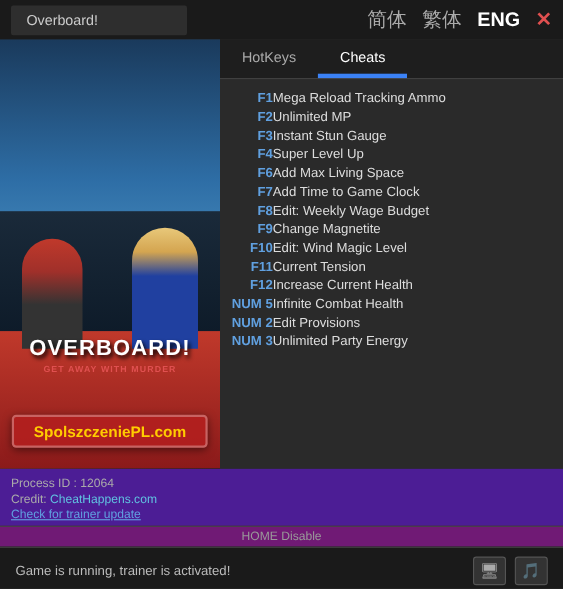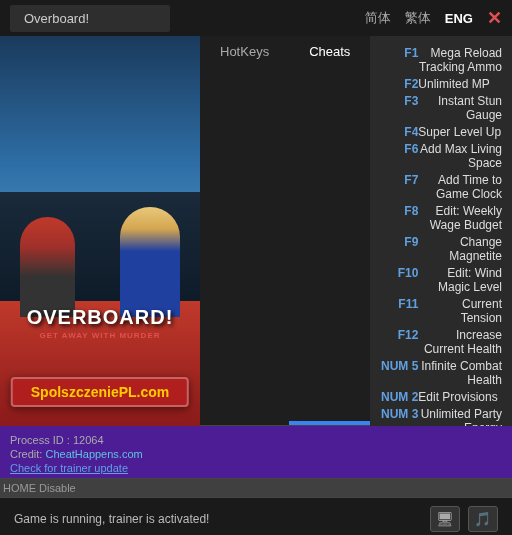--- a/index.html
+++ b/index.html
@@ -31,21 +31,21 @@
       max-width: 160px;
     }
     .title-bar-right {
       display: flex;
       align-items: center;
       gap: 14px;
       margin-left: auto;
     }
     .lang-btn {
       color: #aaa;
-      font-size: 13px;
+      font-size: 18px;
       cursor: pointer;
     }
     .lang-btn.active {
       color: #fff;
       font-weight: bold;
     }
     .close-btn {
       color: #e05050;
       font-size: 18px;
       font-weight: bold;
@@ -149,21 +149,21 @@
       box-shadow: 0 2px 8px rgba(0,0,0,0.5);
     }
     .watermark span {
       color: #ffcc00;
     }
 
     
     .right-panel {
       flex: 1;
       display: flex;
-      flex-direction: row;
+      flex-direction: column;
       background: #2a2a2a;
     }
 
     
     .tabs {
       display: flex;
       background: #1e1e1e;
       border-bottom: 1px solid #444;
     }
     .tab {
@@ -250,21 +250,22 @@
       display: flex;
       align-items: center;
       justify-content: center;
       cursor: pointer;
       font-size: 14px;
       color: #aaa;
     }
 
     
     .home-bar {
-      background: #404040;
+      background: #701a75;
+      text-align: center;
       padding: 3px;
       font-size: 11px;
       color: #999;
       border-top: 1px solid #444;
       cursor: pointer;
     }
   </style>
 </head>
 <body>
 

